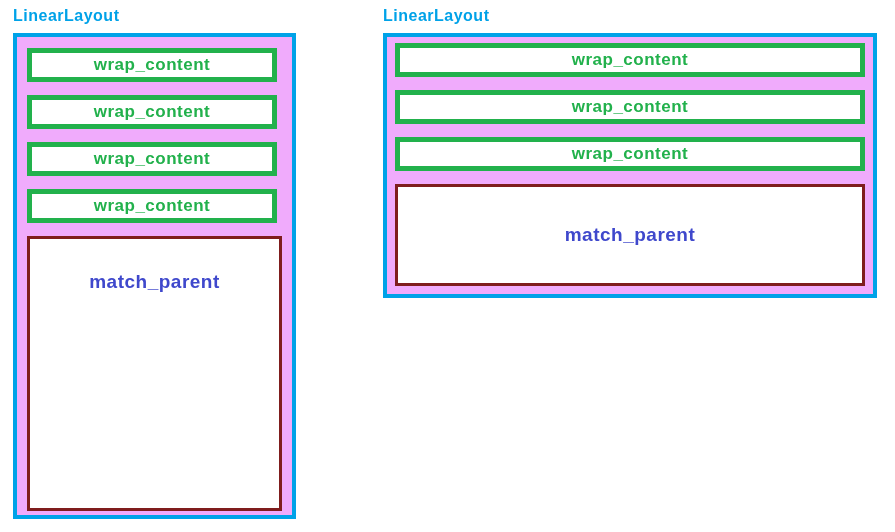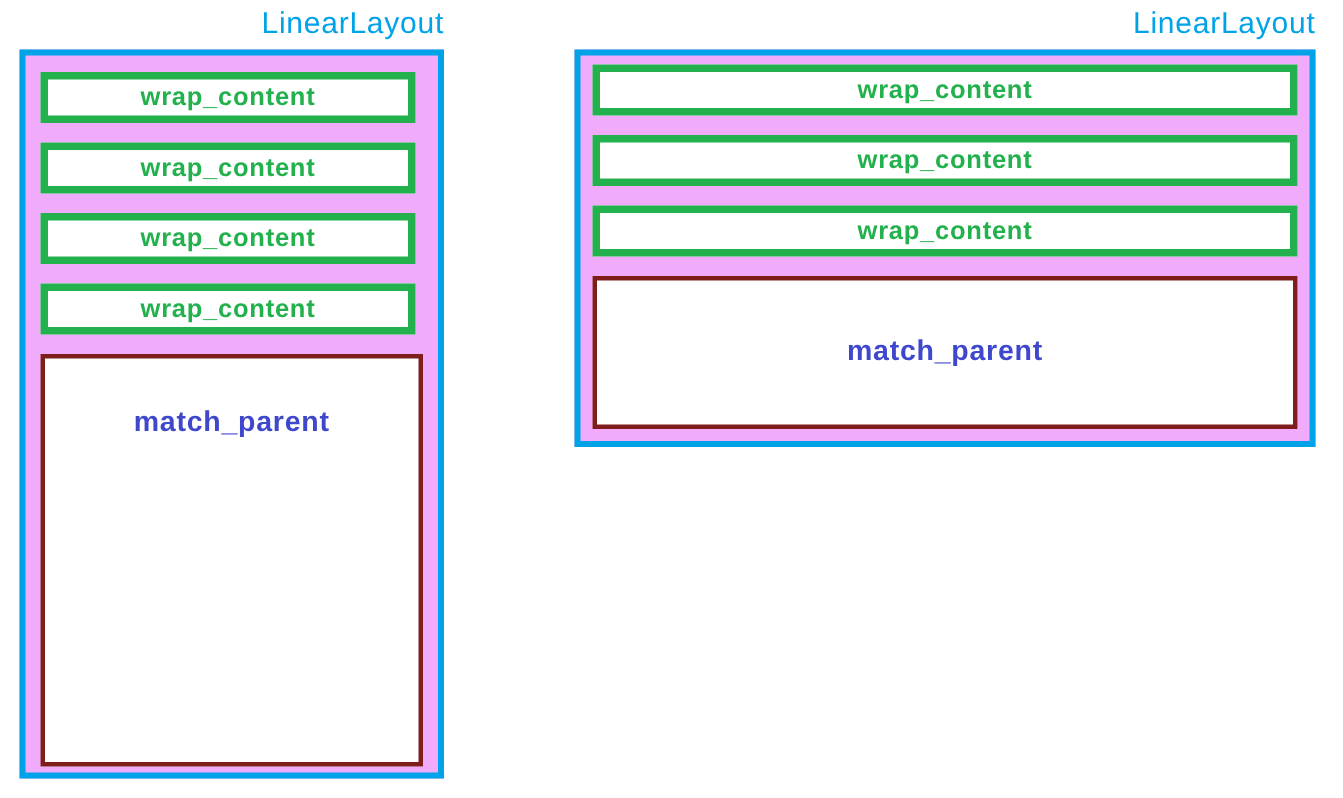--- a/index.html
+++ b/index.html
@@ -21,23 +21,23 @@
     display: flex;
     flex-direction: column;
   }
   .diagram-a { left: 13px; width: 283px; }
   .diagram-b { left: 383px; width: 494px; }
 
   .title {
     margin: 0 0 5px 0;
     height: 24px;
     line-height: 24px;
-    text-align: right;
-    font-size: 20px;
-    font-weight: normal;
+    text-align: left;
+    font-size: 16px;
+    font-weight: bold;
     letter-spacing: 0.5px;
     color: #00A2E8;
   }
 
   .outer {
     box-sizing: border-box;
     border: 4px solid #00A2E8;
     display: flex;
     flex-direction: column;
     background: #f0abfc;

